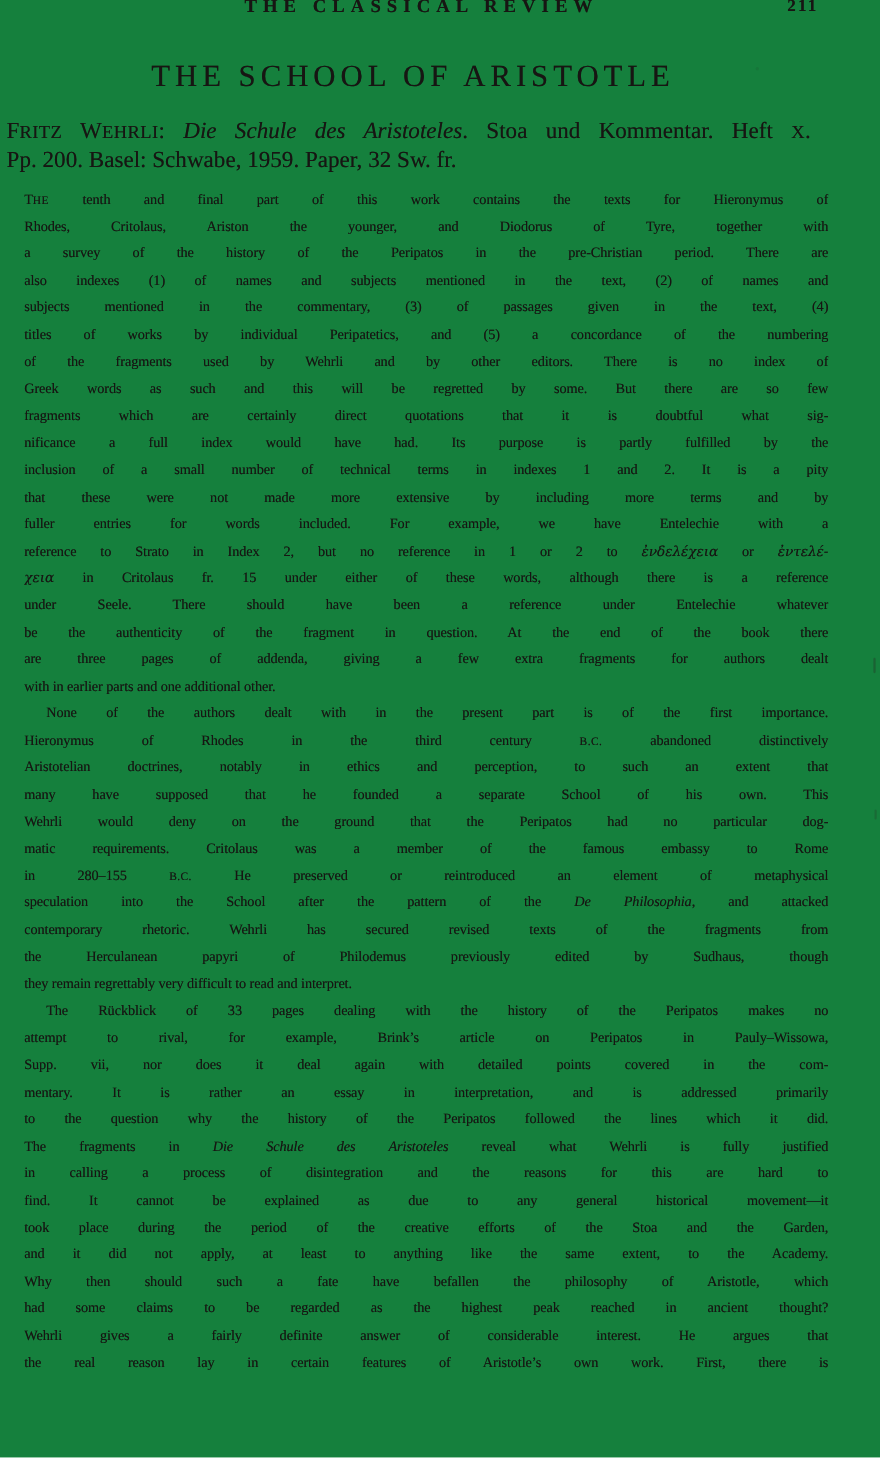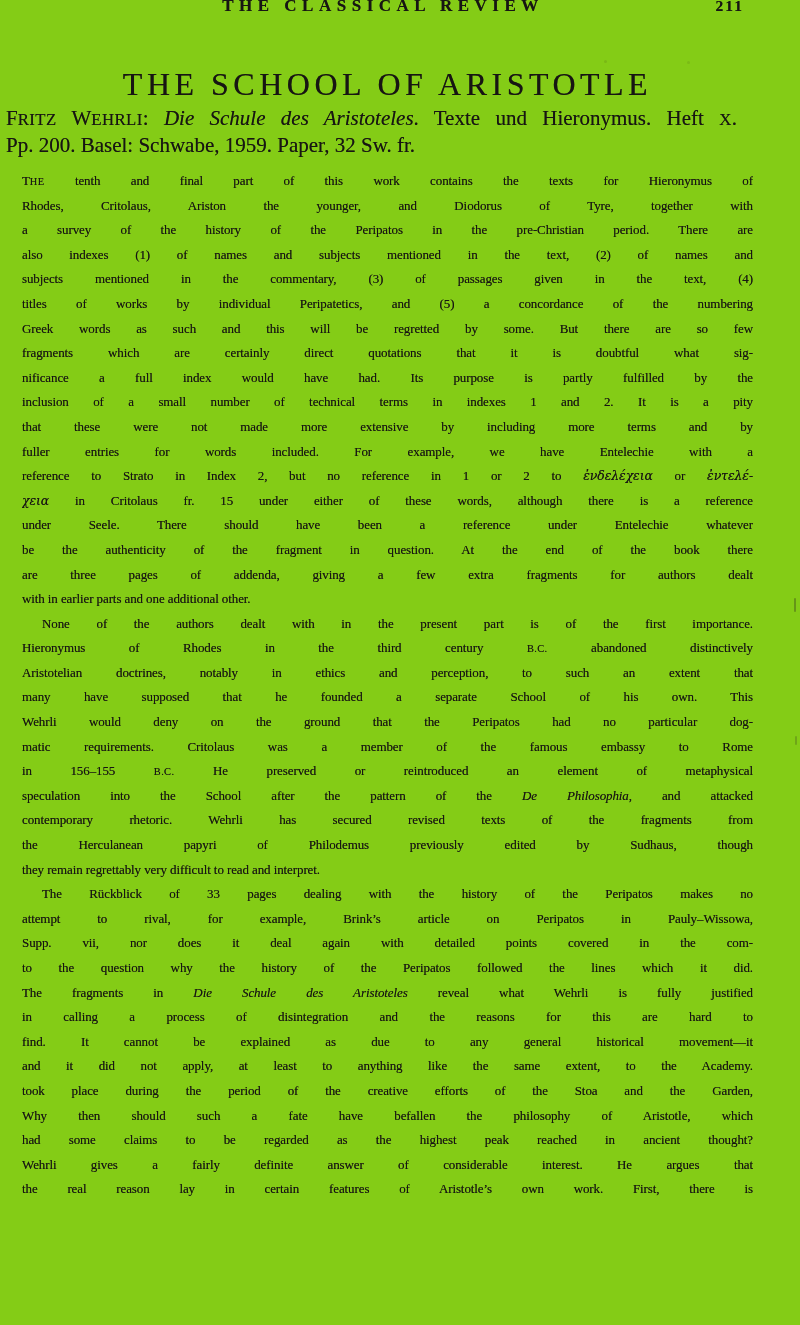--- a/index.html
+++ b/index.html
@@ -4,21 +4,21 @@
 <style>
   html, body {
     margin: 0;
     padding: 0;
     background: #ffffff;
   }
   .page {
     position: relative;
     width: 800px;
     height: 1325px;
-    background: #84cc16;
+    background: #15803d;
     overflow: hidden;
     font-family: "Liberation Serif", serif;
     color: #171513;
     text-shadow: 0 0 0.45px rgba(20, 18, 15, 0.6);
   }
   
   .running-head {
     position: absolute;
     top: 0;
     left: 0;
@@ -42,23 +42,23 @@
     font-size: 15.5px;
     font-weight: 700;
     letter-spacing: 2px;
   }
   
   .article-title {
     position: absolute;
     top: 50px;
     left: 6px;
     width: 731px;
-    margin: 16px;
+    margin: 4px;
     text-align: center;
-    font-size: 32px;
+    font-size: 28px;
     font-weight: 400;
     letter-spacing: 4.5px;
     white-space: nowrap;
   }
   
   .citation {
     position: absolute;
     top: 105px;
     left: 6px;
     width: 731px;
@@ -103,68 +103,70 @@
 
 <div class="page">
   <header class="running-head">
     <div class="head-title">THE CLASSICAL REVIEW</div>
     <div class="page-num">211</div>
   </header>
 
   <h1 class="article-title">THE SCHOOL OF ARISTOTLE</h1>
 
   <section class="citation" id="citation">
-      <div class="line j"><span class="s-n">F</span><span class="s-sc">RITZ</span><span class="s-n"> W</span><span class="s-sc">EHRLI</span><span class="s-n">: </span><span class="s-i">Die Schule des Aristoteles</span><span class="s-n">. Texte und Hieronymus. Heft </span><span class="s-sc">X</span><span class="s-n">.</span></div>
+      <div class="line j"><span class="s-n">F</span><span class="s-sc">RITZ</span><span class="s-n"> W</span><span class="s-sc">EHRLI</span><span class="s-n">: </span><span class="s-i">Die Schule des Aristoteles</span><span class="s-n">. Stoa und Kommentar. Heft </span><span class="s-sc">X</span><span class="s-n">.</span></div>
       <div class="line"><span class="s-n">Pp. 200. Basel: Schwabe, 1959. Paper, 32 Sw. fr.</span></div>
     </section>
 
   <main class="body-text" id="body-text">
       <div class="paragraph">
         <div class="line j"><span class="s-n">T</span><span class="s-sc">HE</span><span class="s-n"> tenth and final part of this work contains the texts for Hieronymus of</span></div>
         <div class="line j"><span class="s-n">Rhodes, Critolaus, Ariston the younger, and Diodorus of Tyre, together with</span></div>
         <div class="line j"><span class="s-n">a survey of the history of the Peripatos in the pre-Christian period. There are</span></div>
         <div class="line j"><span class="s-n">also indexes (1) of names and subjects mentioned in the text, (2) of names and</span></div>
         <div class="line j"><span class="s-n">subjects mentioned in the commentary, (3) of passages given in the text, (4)</span></div>
         <div class="line j"><span class="s-n">titles of works by individual Peripatetics, and (5) a concordance of the numbering</span></div>
+        <div class="line j"><span class="s-n">of the fragments used by Wehrli and by other editors. There is no index of</span></div>
         <div class="line j"><span class="s-n">Greek words as such and this will be regretted by some. But there are so few</span></div>
         <div class="line j"><span class="s-n">fragments which are certainly direct quotations that it is doubtful what sig-</span></div>
         <div class="line j"><span class="s-n">nificance a full index would have had. Its purpose is partly fulfilled by the</span></div>
         <div class="line j"><span class="s-n">inclusion of a small number of technical terms in indexes 1 and 2. It is a pity</span></div>
         <div class="line j"><span class="s-n">that these were not made more extensive by including more terms and by</span></div>
         <div class="line j"><span class="s-n">fuller entries for words included. For example, we have Entelechie with a</span></div>
         <div class="line j"><span class="s-n">reference to Strato in Index 2, but no reference in 1 or 2 to </span><span class="s-gr">ἐνδελέχεια</span><span class="s-n"> or </span><span class="s-gr">ἐντελέ-</span></div>
         <div class="line j"><span class="s-gr">χεια</span><span class="s-n"> in Critolaus fr. 15 under either of these words, although there is a reference</span></div>
         <div class="line j"><span class="s-n">under Seele. There should have been a reference under Entelechie whatever</span></div>
         <div class="line j"><span class="s-n">be the authenticity of the fragment in question. At the end of the book there</span></div>
         <div class="line j"><span class="s-n">are three pages of addenda, giving a few extra fragments for authors dealt</span></div>
         <div class="line"><span class="s-n">with in earlier parts and one additional other.</span></div>
       </div>
       <div class="paragraph">
         <div class="line j indent"><span class="s-n">None of the authors dealt with in the present part is of the first importance.</span></div>
         <div class="line j"><span class="s-n">Hieronymus of Rhodes in the third century </span><span class="s-sc">B.C.</span><span class="s-n"> abandoned distinctively</span></div>
         <div class="line j"><span class="s-n">Aristotelian doctrines, notably in ethics and perception, to such an extent that</span></div>
         <div class="line j"><span class="s-n">many have supposed that he founded a separate School of his own. This</span></div>
         <div class="line j"><span class="s-n">Wehrli would deny on the ground that the Peripatos had no particular dog-</span></div>
         <div class="line j"><span class="s-n">matic requirements. Critolaus was a member of the famous embassy to Rome</span></div>
-        <div class="line j"><span class="s-n">in 156–155 </span><span class="s-sc">B.C.</span><span class="s-n"> He preserved or reintroduced an element of metaphysical</span></div>
+        <div class="line j"><span class="s-n">in 280–155 </span><span class="s-sc">B.C.</span><span class="s-n"> He preserved or reintroduced an element of metaphysical</span></div>
         <div class="line j"><span class="s-n">speculation into the School after the pattern of the </span><span class="s-i">De Philosophia</span><span class="s-n">, and attacked</span></div>
         <div class="line j"><span class="s-n">contemporary rhetoric. Wehrli has secured revised texts of the fragments from</span></div>
         <div class="line j"><span class="s-n">the Herculanean papyri of Philodemus previously edited by Sudhaus, though</span></div>
         <div class="line"><span class="s-n">they remain regrettably very difficult to read and interpret.</span></div>
       </div>
       <div class="paragraph">
         <div class="line j indent"><span class="s-n">The Rückblick of 33 pages dealing with the history of the Peripatos makes no</span></div>
         <div class="line j"><span class="s-n">attempt to rival, for example, Brink’s article on Peripatos in Pauly–Wissowa,</span></div>
         <div class="line j"><span class="s-n">Supp. vii, nor does it deal again with detailed points covered in the com-</span></div>
+        <div class="line j"><span class="s-n">mentary. It is rather an essay in interpretation, and is addressed primarily</span></div>
         <div class="line j"><span class="s-n">to the question why the history of the Peripatos followed the lines which it did.</span></div>
         <div class="line j"><span class="s-n">The fragments in </span><span class="s-i">Die Schule des Aristoteles</span><span class="s-n"> reveal what Wehrli is fully justified</span></div>
         <div class="line j"><span class="s-n">in calling a process of disintegration and the reasons for this are hard to</span></div>
         <div class="line j"><span class="s-n">find. It cannot be explained as due to any general historical movement—it</span></div>
+        <div class="line j"><span class="s-n">took place during the period of the creative efforts of the Stoa and the Garden,</span></div>
         <div class="line j"><span class="s-n">and it did not apply, at least to anything like the same extent, to the Academy.</span></div>
-        <div class="line j"><span class="s-n">took place during the period of the creative efforts of the Stoa and the Garden,</span></div>
         <div class="line j"><span class="s-n">Why then should such a fate have befallen the philosophy of Aristotle, which</span></div>
         <div class="line j"><span class="s-n">had some claims to be regarded as the highest peak reached in ancient thought?</span></div>
         <div class="line j"><span class="s-n">Wehrli gives a fairly definite answer of considerable interest. He argues that</span></div>
         <div class="line j"><span class="s-n">the real reason lay in certain features of Aristotle’s own work. First, there is</span></div>
       </div>
     </main>
 
   <div class="speck speck-1"></div>
   <div class="speck speck-2"></div>
   <div class="speck speck-3"></div>

